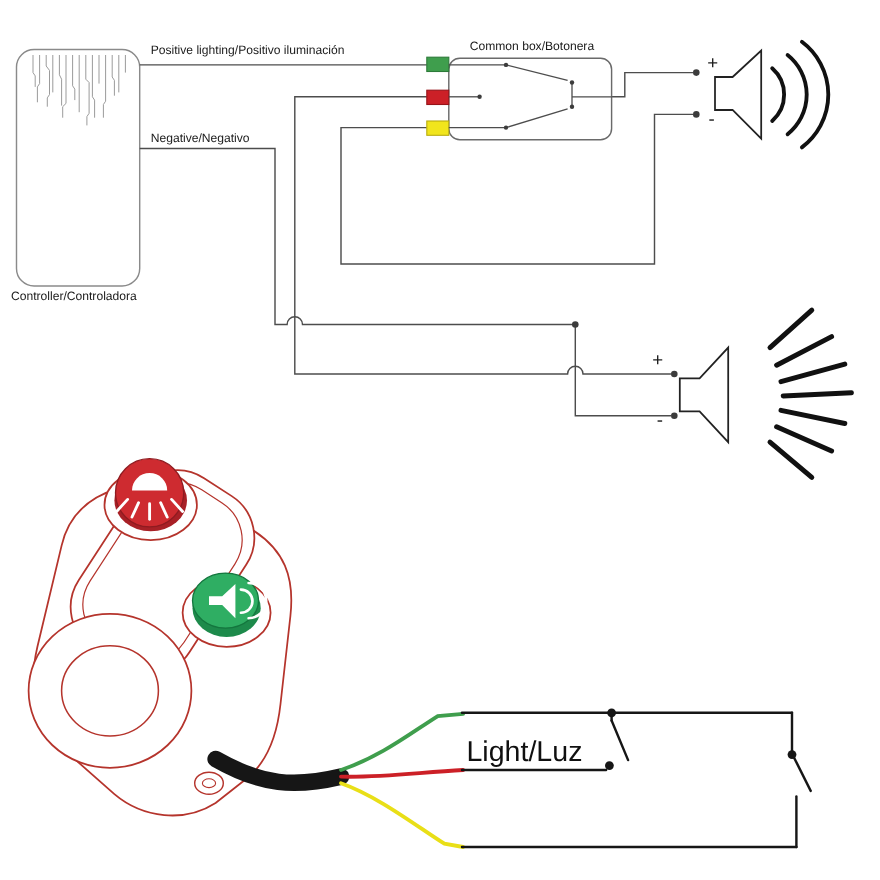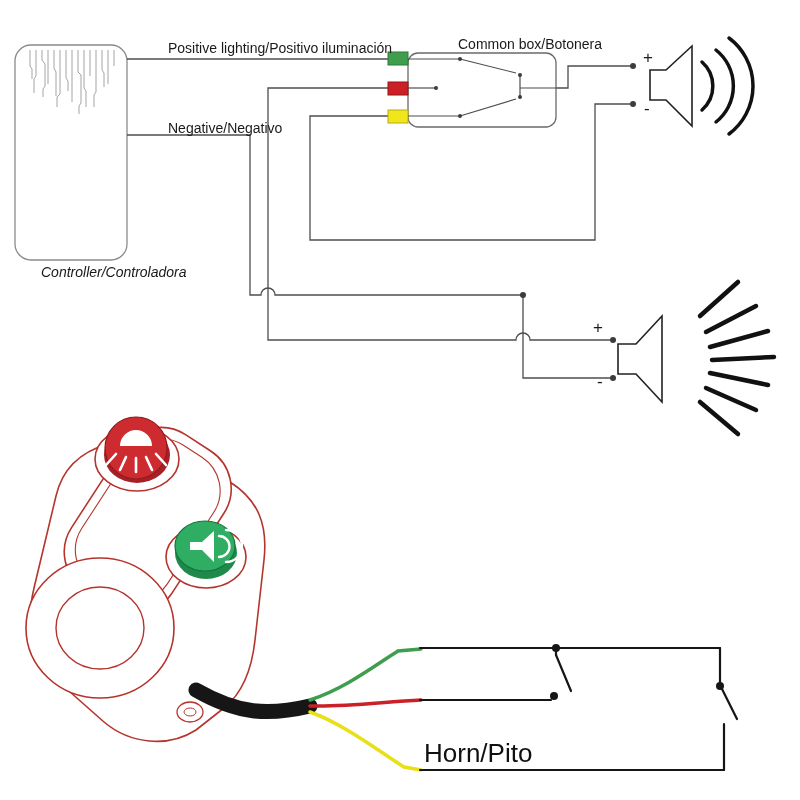--- a/index.html
+++ b/index.html
@@ -1,19 +1,19 @@
 <!DOCTYPE html>
 <html><head>
 <meta charset="utf-8">
 <style>
   html,body{margin:0;padding:0;background:#fff;}
   .stage{position:relative;width:800px;height:800px;background:#fff;overflow:hidden;
          font-family:"Liberation Sans",sans-serif;}
   .stage svg{position:absolute;left:0;top:0;}
-  .lbl{position:absolute;font-size:14px;color:#1a1a1a;white-space:nowrap;line-height:1.15;margin-left:31px;}
+  .lbl{position:absolute;font-size:11px;color:#1a1a1a;white-space:nowrap;line-height:1.15;}
   .lbl-big{position:absolute;font-size:26px;color:#101010;white-space:nowrap;}
   .sign{position:absolute;font-size:17px;color:#1a1a1a;white-space:nowrap;}
 </style>
 </head>
 <body>
 
 <div class="stage">
 
 <svg width="800" height="800" viewBox="0 0 800 800">
 
@@ -157,22 +157,22 @@
   <g fill="#161616">
     <circle cx="556" cy="648" r="4"></circle>
     <circle cx="554" cy="696" r="4"></circle>
     <circle cx="720" cy="686" r="4"></circle>
   </g>
 </svg>
 
 <div class="lbl" style="left:137px;top:40px;">Positive lighting/Positivo iluminación</div>
 <div class="lbl" style="left:137px;top:120px;">Negative/Negativo</div>
 <div class="lbl" style="left:427px;top:36px;">Common box/Botonera</div>
-<div class="lbl" style="left:10px;top:264px;font-style:italic;">Controller/Controladora</div>
+<div class="lbl" style="left:10px;top:264px;">Controller/Controladora</div>
 
 <div class="sign" style="left:643px;top:48px;">+</div>
 <div class="sign" style="left:644px;top:99px;">-</div>
 <div class="sign" style="left:593px;top:318px;">+</div>
 <div class="sign" style="left:597px;top:372px;">-</div>
 
-<div class="lbl-big" style="left:424px;top:738px;">Horn/Pito</div>
+<div class="lbl-big" style="left:424px;top:668px;">Light/Luz</div>
 
 </div>
 
 </body></html>

